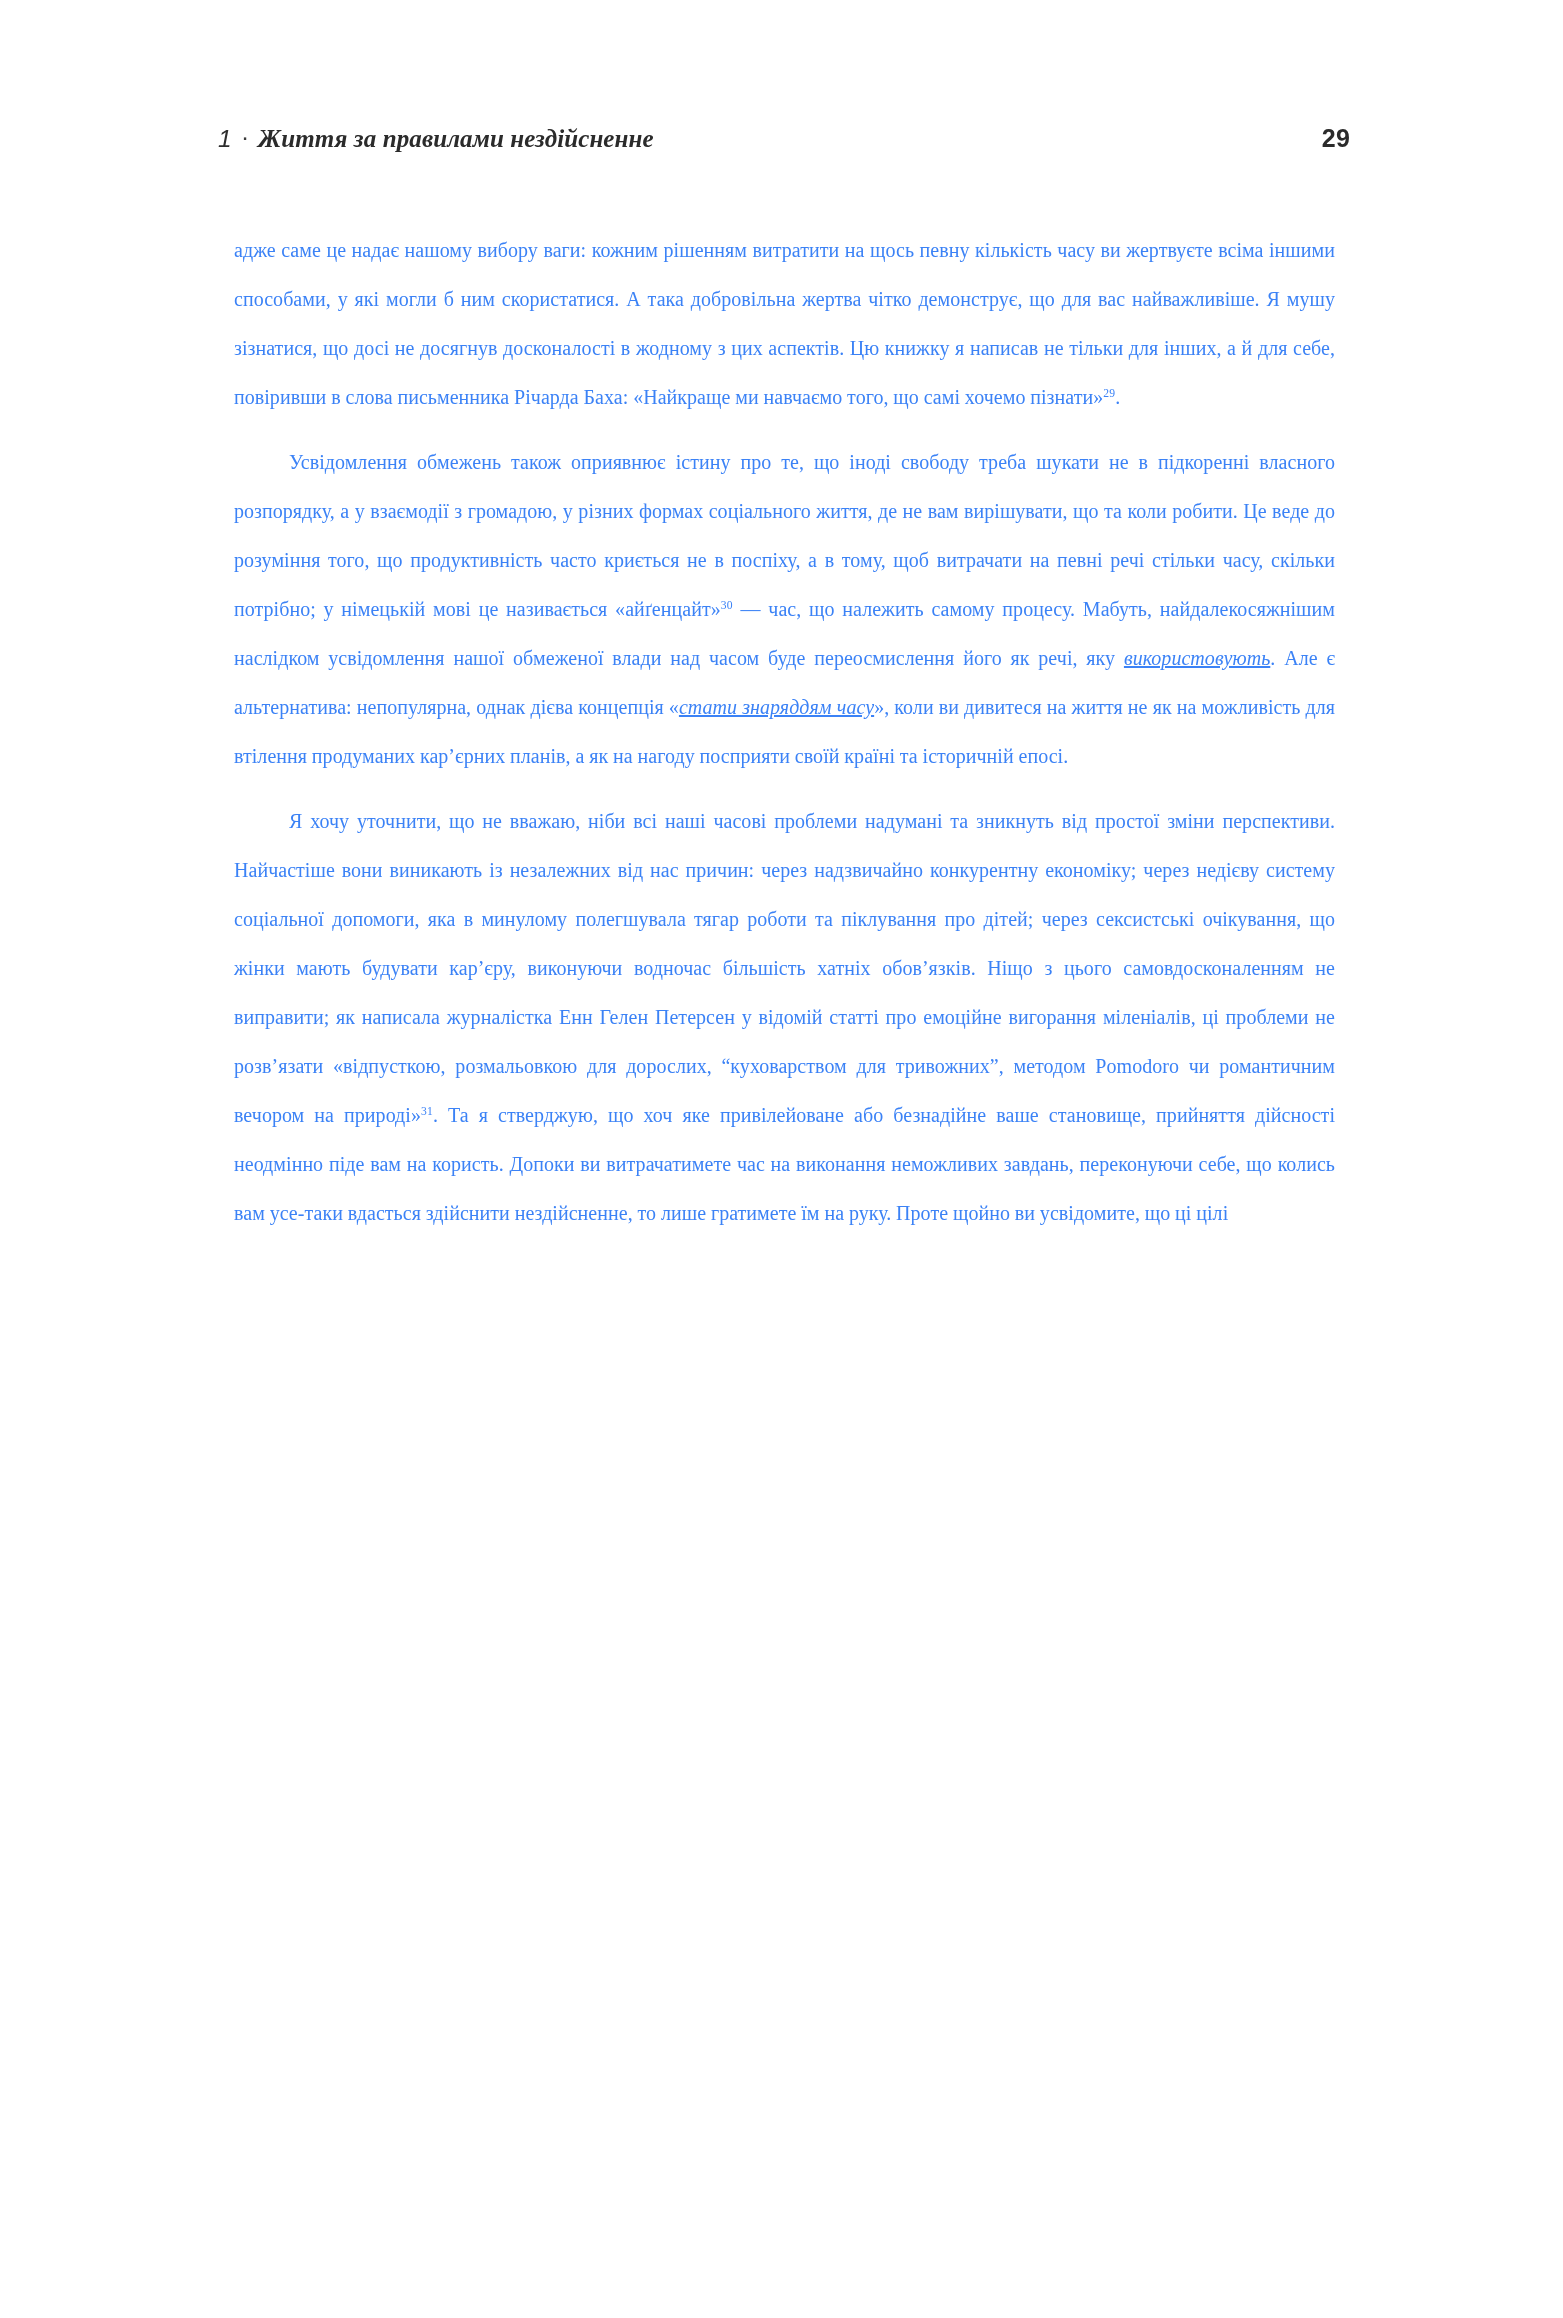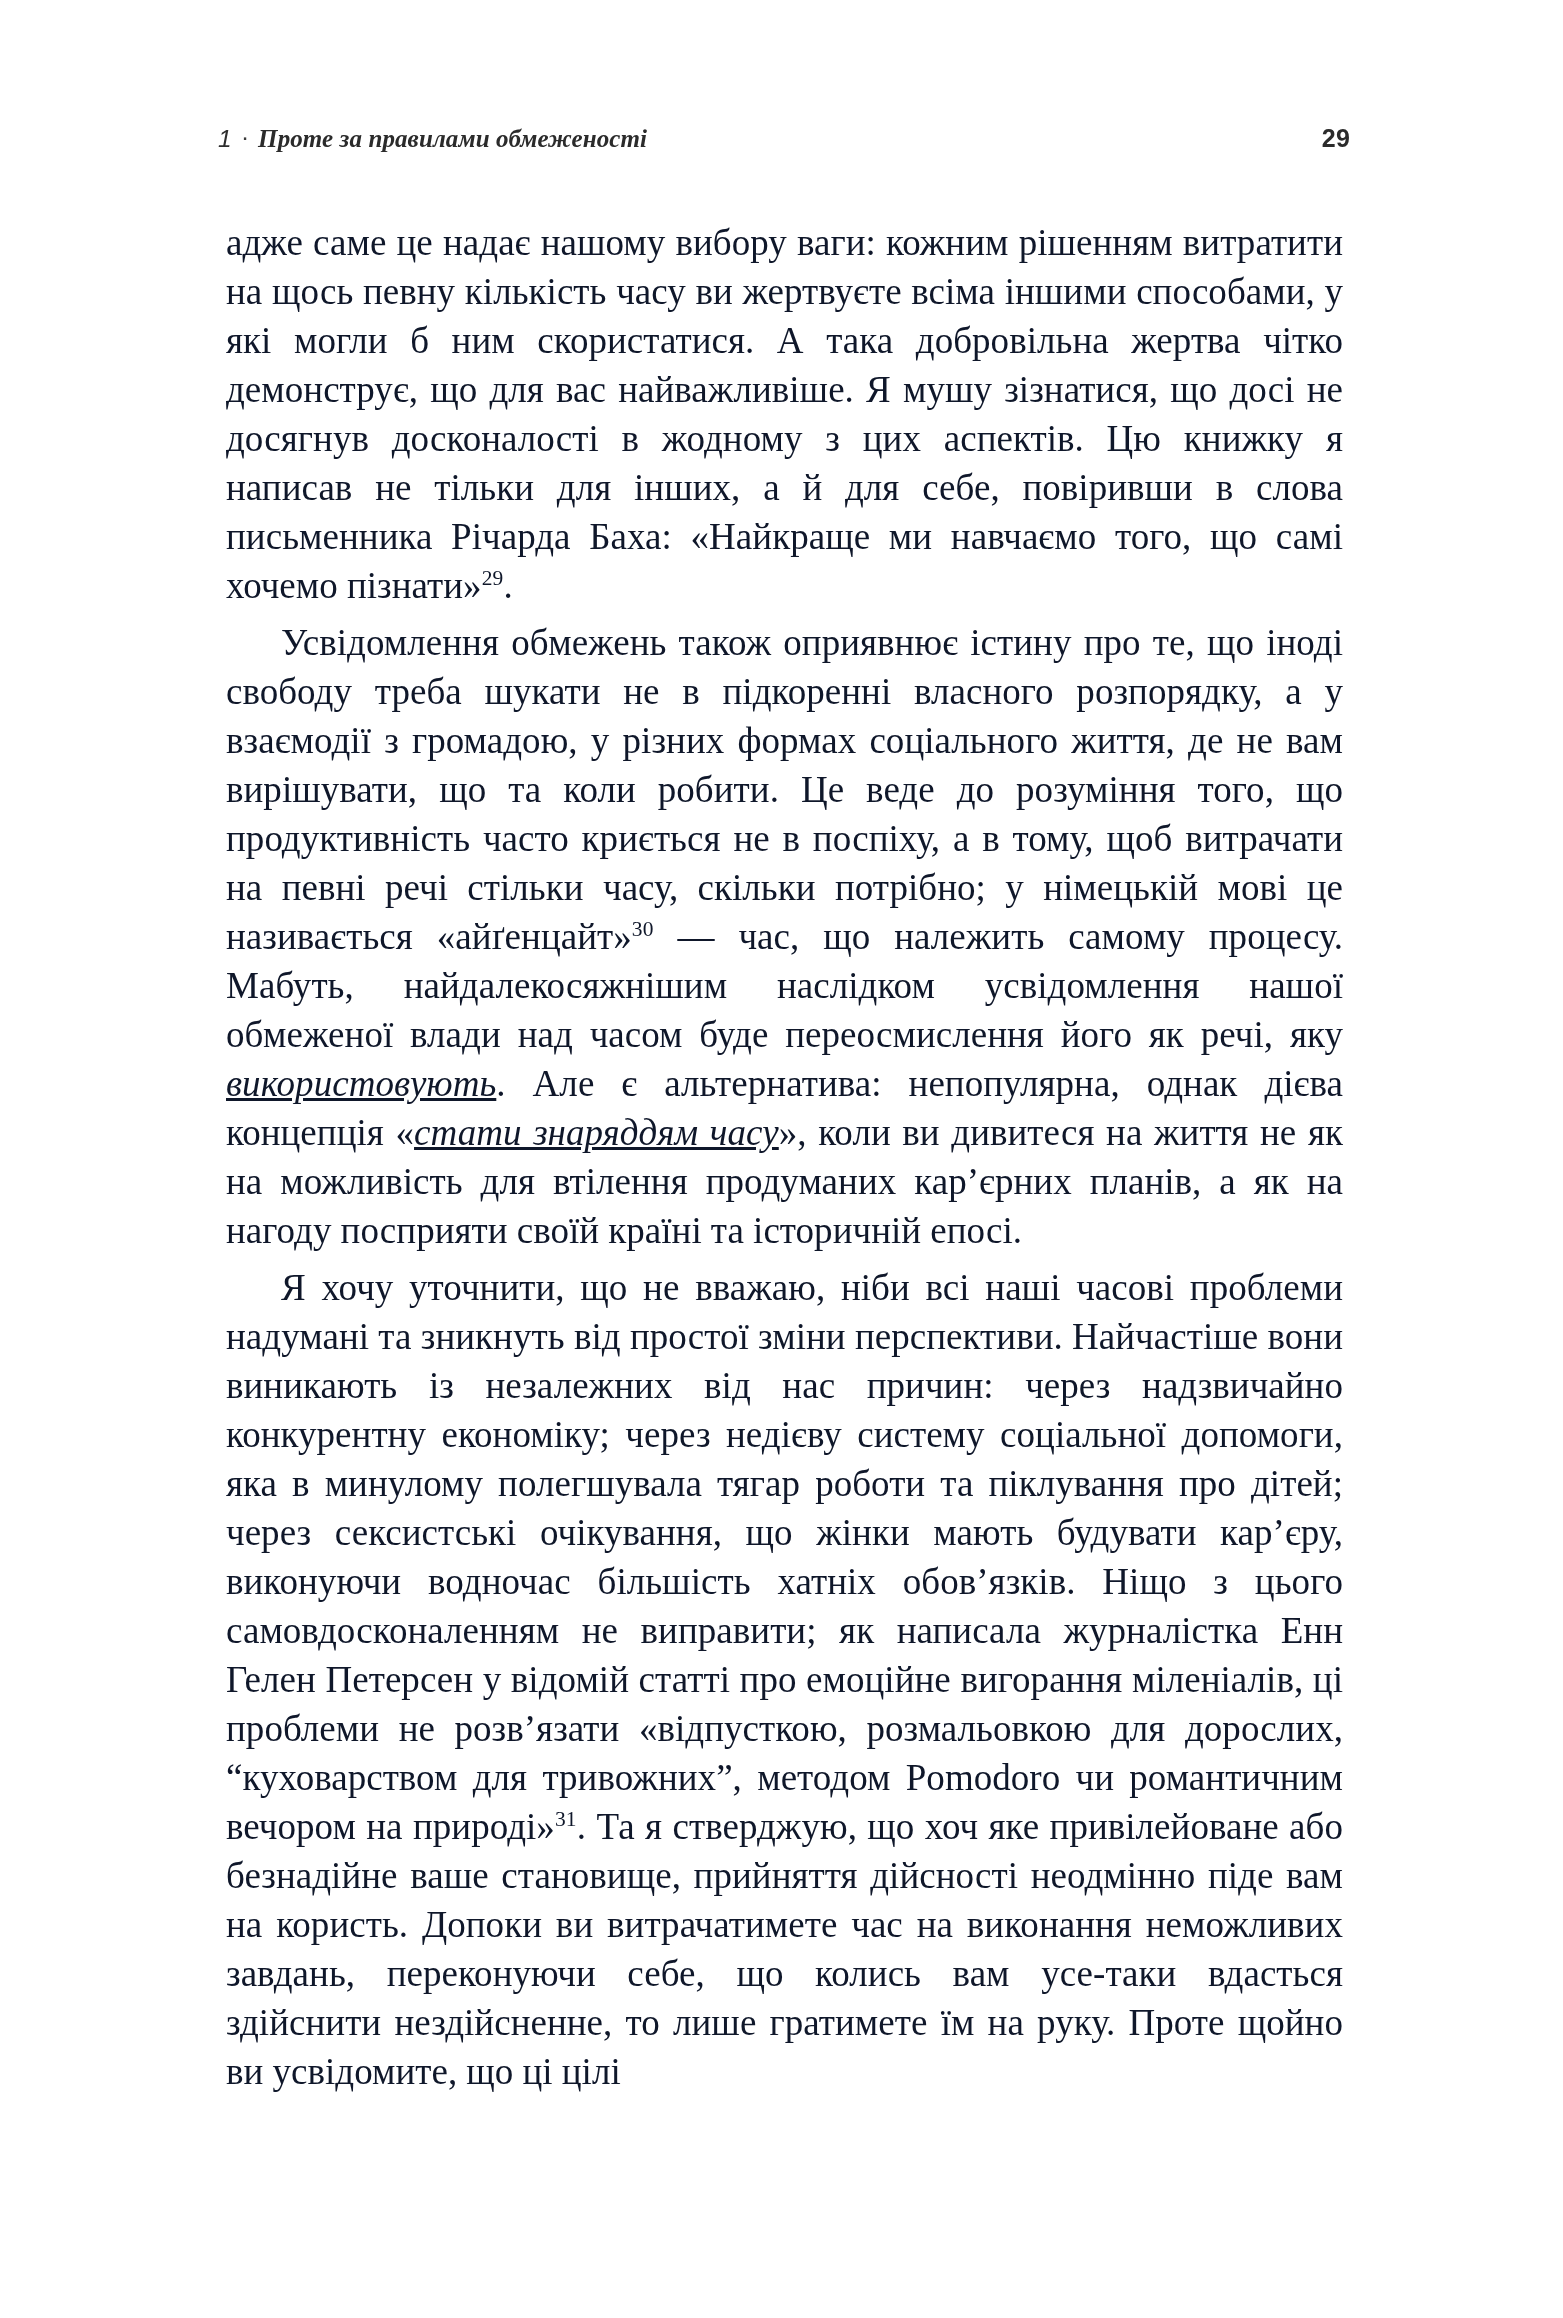--- a/index.html
+++ b/index.html
@@ -67,24 +67,24 @@
   }
 
   
   .textblock {
     position: absolute;
     left: 218px;
     top: 210px;
     width: 1133px;
   }
   p.para {
-    margin: 8px;
-    font-size: 37px;
+    margin: 16px;
+    font-size: 20px;
     line-height: 49px;
-    color: #0f172a;
+    color: #3b82f6;
     text-align: justify;
     text-justify: inter-word;
     hyphens: manual;
     word-spacing: -0.2px;
     letter-spacing: 0.04px;
   }
   p.para.indent {
     text-indent: 55px;
   }
   .it {
@@ -100,21 +100,21 @@
 </style>
 </head>
 <body>
 
 <div class="page">
 
   <div class="running-head">
     <div class="running-head-left">
       <span class="chapter-number">1</span>
       <span class="head-sep">·</span>
-      <span class="chapter-title">Проте за правилами обмеженості</span>
+      <span class="chapter-title">Життя за правилами нездійсненне</span>
     </div>
     <span class="folio">29</span>
   </div>
 
   <div class="textblock">
     <p class="para">адже саме це надає нашому вибору ваги: кожним рішенням витратити на щось певну кількість часу ви жертвуєте всіма іншими способами, у які могли б ним скористатися. А така добровільна жертва чітко демонструє, що для вас найважливіше. Я мушу зізнатися, що досі не досягнув досконалості в жодному з цих аспектів. Цю книжку я написав не тільки для інших, а й для себе, повіривши в слова письменника Річарда Баха: «Найкраще ми навчаємо того, що самі хочемо пізнати»<sup class="fn">29</sup>.</p>
     <p class="para indent">Усвідомлення обмежень також оприявнює істину про те, що іноді свободу треба шукати не в підкоренні власного розпорядку, а у взаємодії з громадою, у різних формах соціального життя, де не вам вирішувати, що та коли робити. Це веде до розуміння того, що продуктивність часто криється не в поспіху, а в тому, щоб витрачати на певні речі стільки часу, скільки потрібно; у німецькій мові це називається «айґенцайт»<sup class="fn">30</sup> — час, що належить самому процесу. Мабуть, найдалекосяжнішим наслідком усвідомлення нашої обмеженої влади над часом буде переосмислення його як речі, яку <span class="it">використовують</span>. Але є альтернатива: непопулярна, однак дієва концепція «<span class="it">стати знаряддям часу</span>», коли ви дивитеся на життя не як на можливість для втілення продуманих кар’єрних планів, а як на нагоду посприяти своїй країні та історичній епосі.</p>
     <p class="para indent">Я хочу уточнити, що не вважаю, ніби всі наші часові проблеми надумані та зникнуть від простої зміни перспективи. Найчастіше вони виникають із незалежних від нас причин: через надзвичайно конкурентну економіку; через недієву систему соціальної допомоги, яка в минулому полегшувала тягар роботи та піклування про дітей; через сексистські очікування, що жінки мають будувати кар’єру, виконуючи водночас більшість хатніх обов’язків. Ніщо з цього самовдосконаленням не виправити; як написала журналістка Енн Гелен Петерсен у відомій статті про емоційне вигорання міленіалів, ці проблеми не розв’язати «відпусткою, розмальовкою для дорослих, “куховарством для тривожних”, методом Pomodoro чи романтичним вечором на природі»<sup class="fn">31</sup>. Та я стверджую, що хоч яке привілейоване або безнадійне ваше становище, прийняття дійсності неодмінно піде вам на користь. Допоки ви витрачатимете час на виконання неможливих завдань, переконуючи себе, що колись вам усе-таки вдасться здійснити нездійсненне, то лише гратимете їм на руку. Проте щойно ви усвідомите, що ці цілі</p>
   </div>
 

